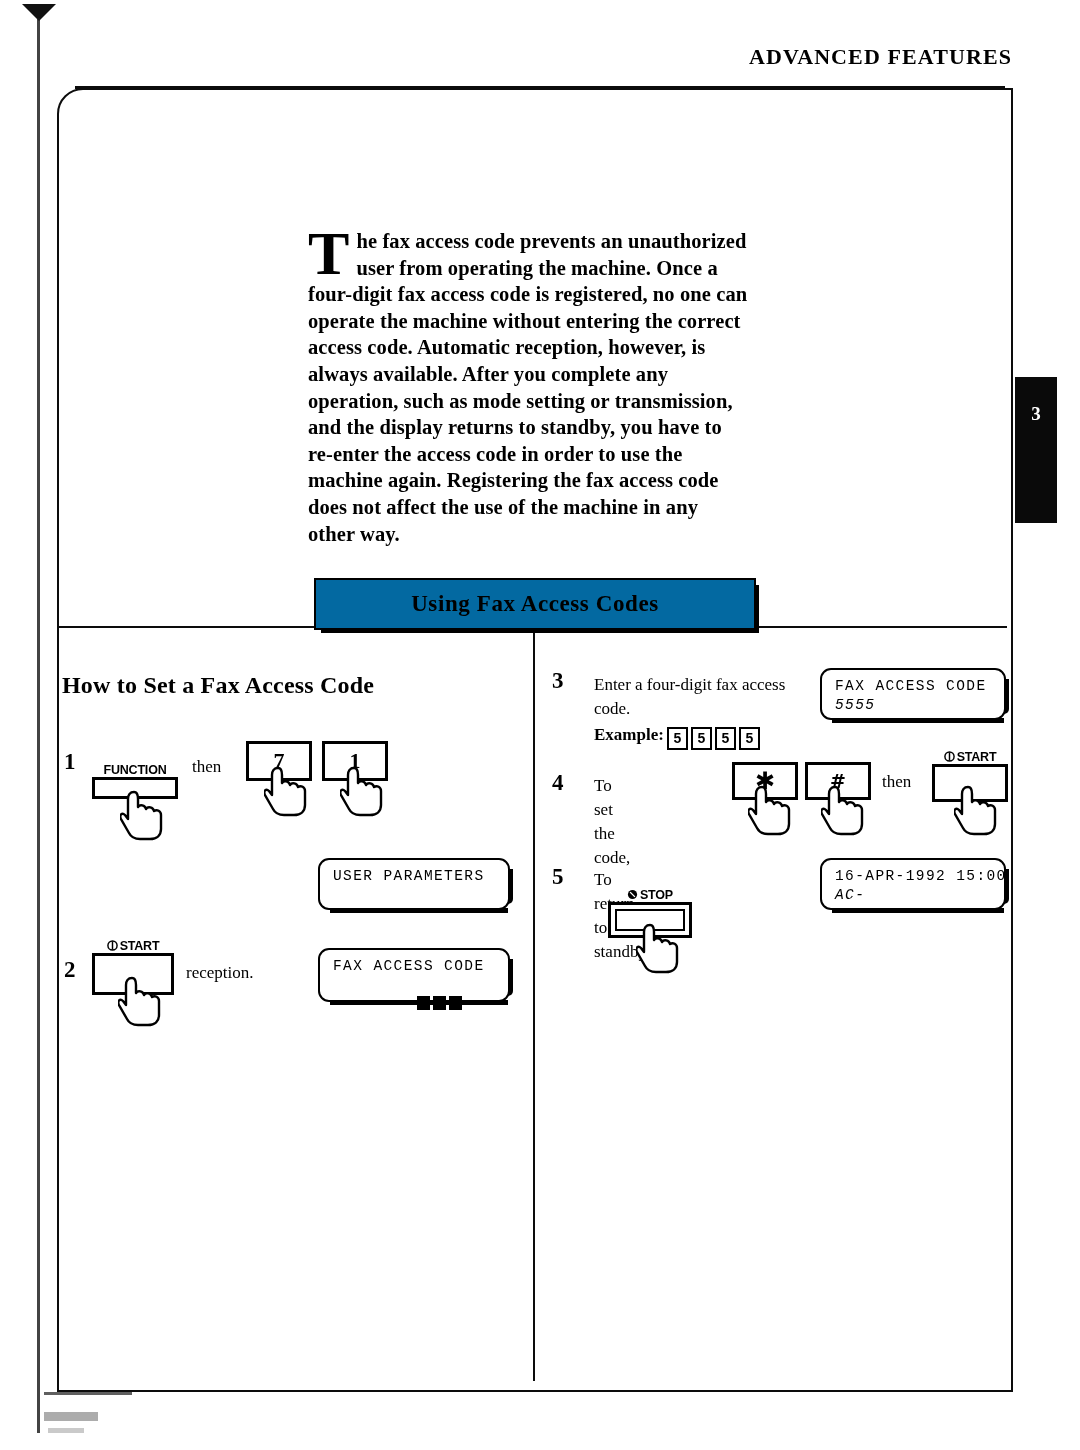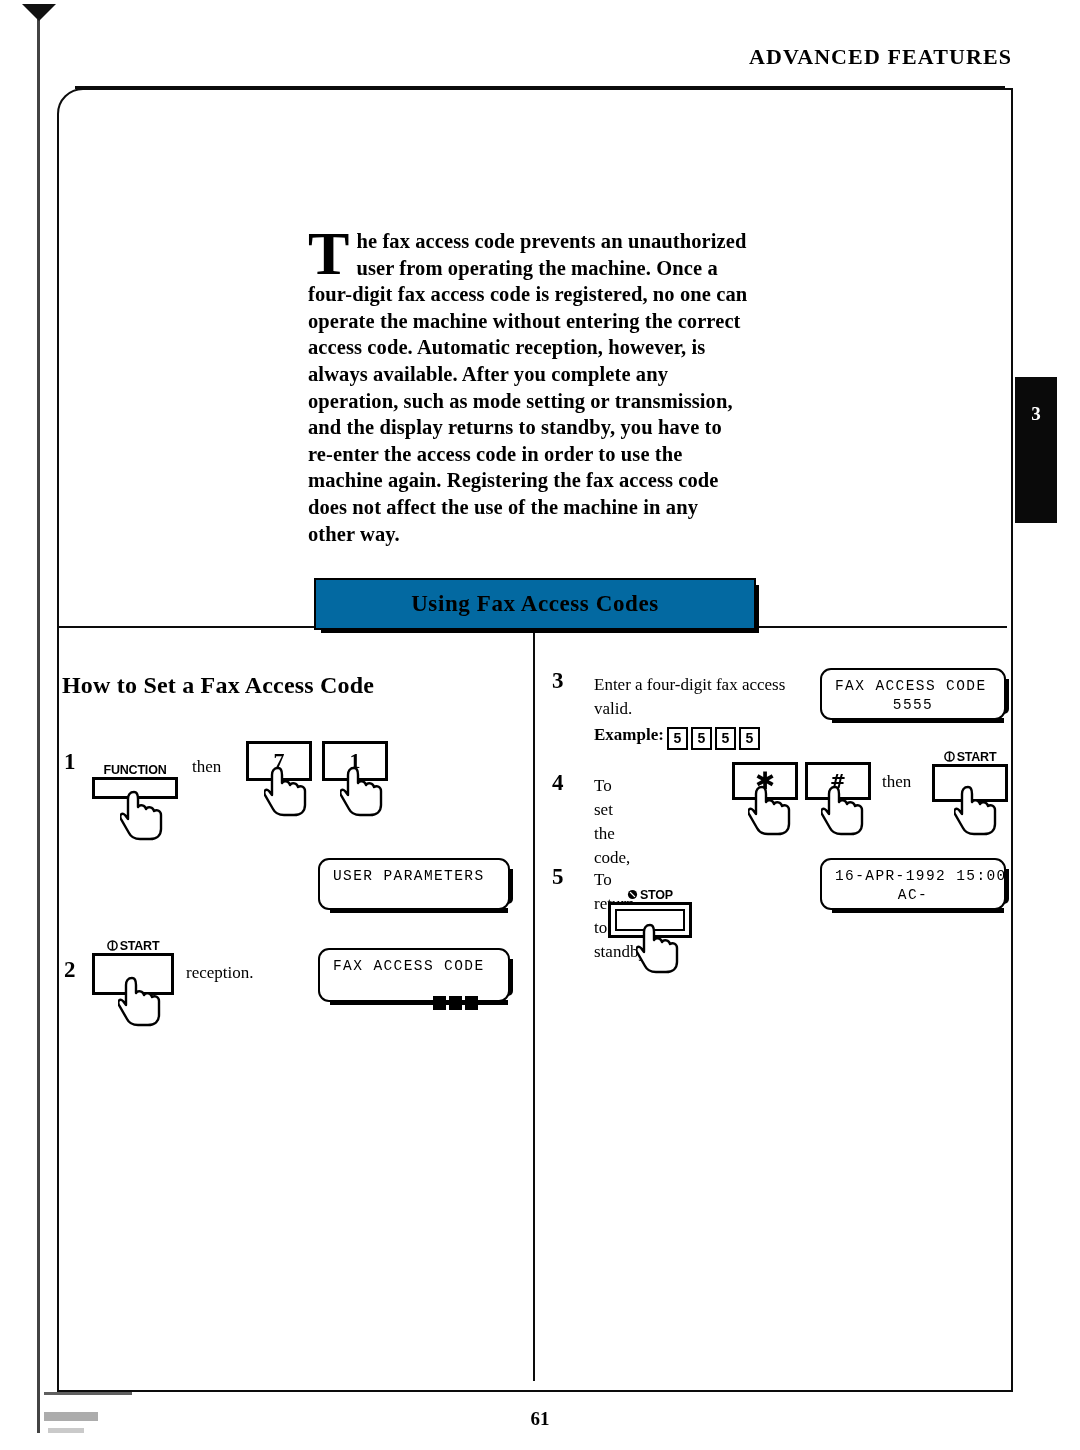--- a/index.html
+++ b/index.html
@@ -318,21 +318,21 @@
     left: 10px;
     bottom: -5px;
     right: 0px;
     height: 5px;
     background: #000;
   }
   .lcd-line {
     line-height: 19px;
     white-space: pre;
   }
-  .lcd-line.right { text-align: center; }
+  .lcd-line.right { text-align: left; font-style: italic; }
   .cursor-blocks {
     display: inline-block;
     letter-spacing: 2px;
   }
   .cursor-blocks i {
     display: inline-block;
     width: 13px;
     height: 14px;
     background: #000;
     margin-left: 3px;
@@ -481,21 +481,21 @@
     </div>
 
   </div>
 
   <div class="col-right">
 
     <div class="step" style="position:absolute; left:0; top:8px; height:86px;">
       <span class="step-num" style="position:absolute; left:0px; top:0px;">3</span>
       <div class="step-text" style="position:absolute; left:42px; top:5px; width:218px;">
         <div>Enter a four-digit fax access</div>
-        <div>valid.</div>
+        <div>code.</div>
         <div style="margin-top:2px;">
           <b>Example:</b><span id="digit-holder"><span class="digit-box">5</span><span class="digit-box">5</span><span class="digit-box">5</span><span class="digit-box">5</span></span>
         </div>
       </div>
 
       <div class="lcd" style="position:absolute; left:268px; top:0px; width:186px; height:52px;">
         <div class="sh-r"></div>
         <div class="sh-b"></div>
         <div class="lcd-line">FAX ACCESS CODE</div>
         <div class="lcd-line right">5555</div>
@@ -564,15 +564,14 @@
       <div class="lcd" style="position:absolute; left:268px; top:0px; width:186px; height:52px;">
         <div class="sh-r"></div>
         <div class="sh-b"></div>
         <div class="lcd-line">16-APR-1992 15:00</div>
         <div class="lcd-line right">AC-</div>
       </div>
     </div>
 
   </div>
 
-  <div class="folio">61</div>
 
 </div>
 
 </body></html>

